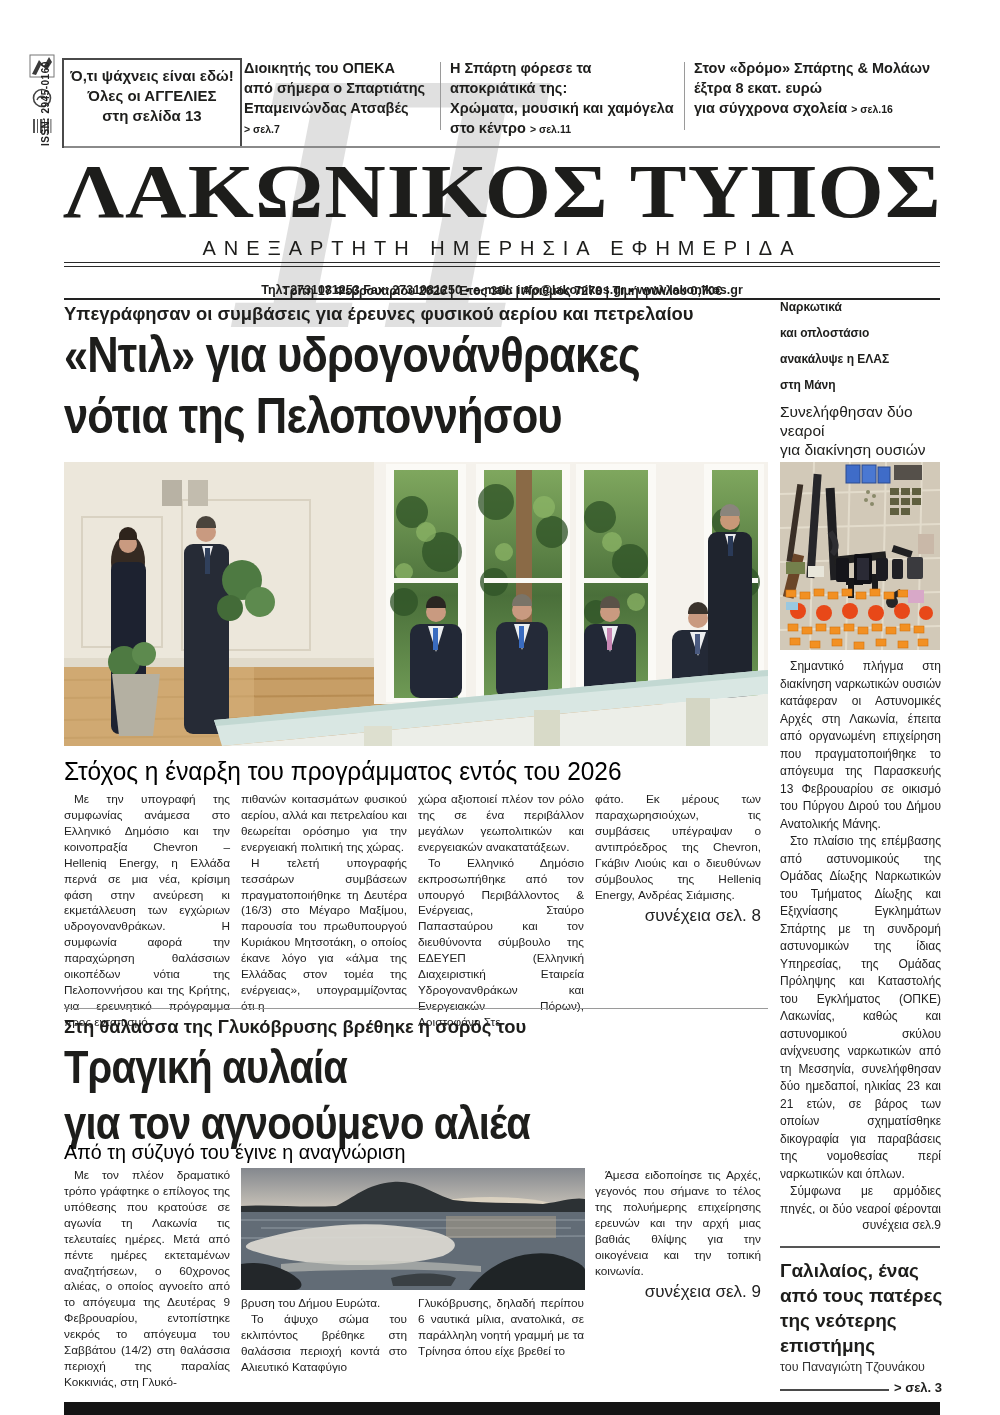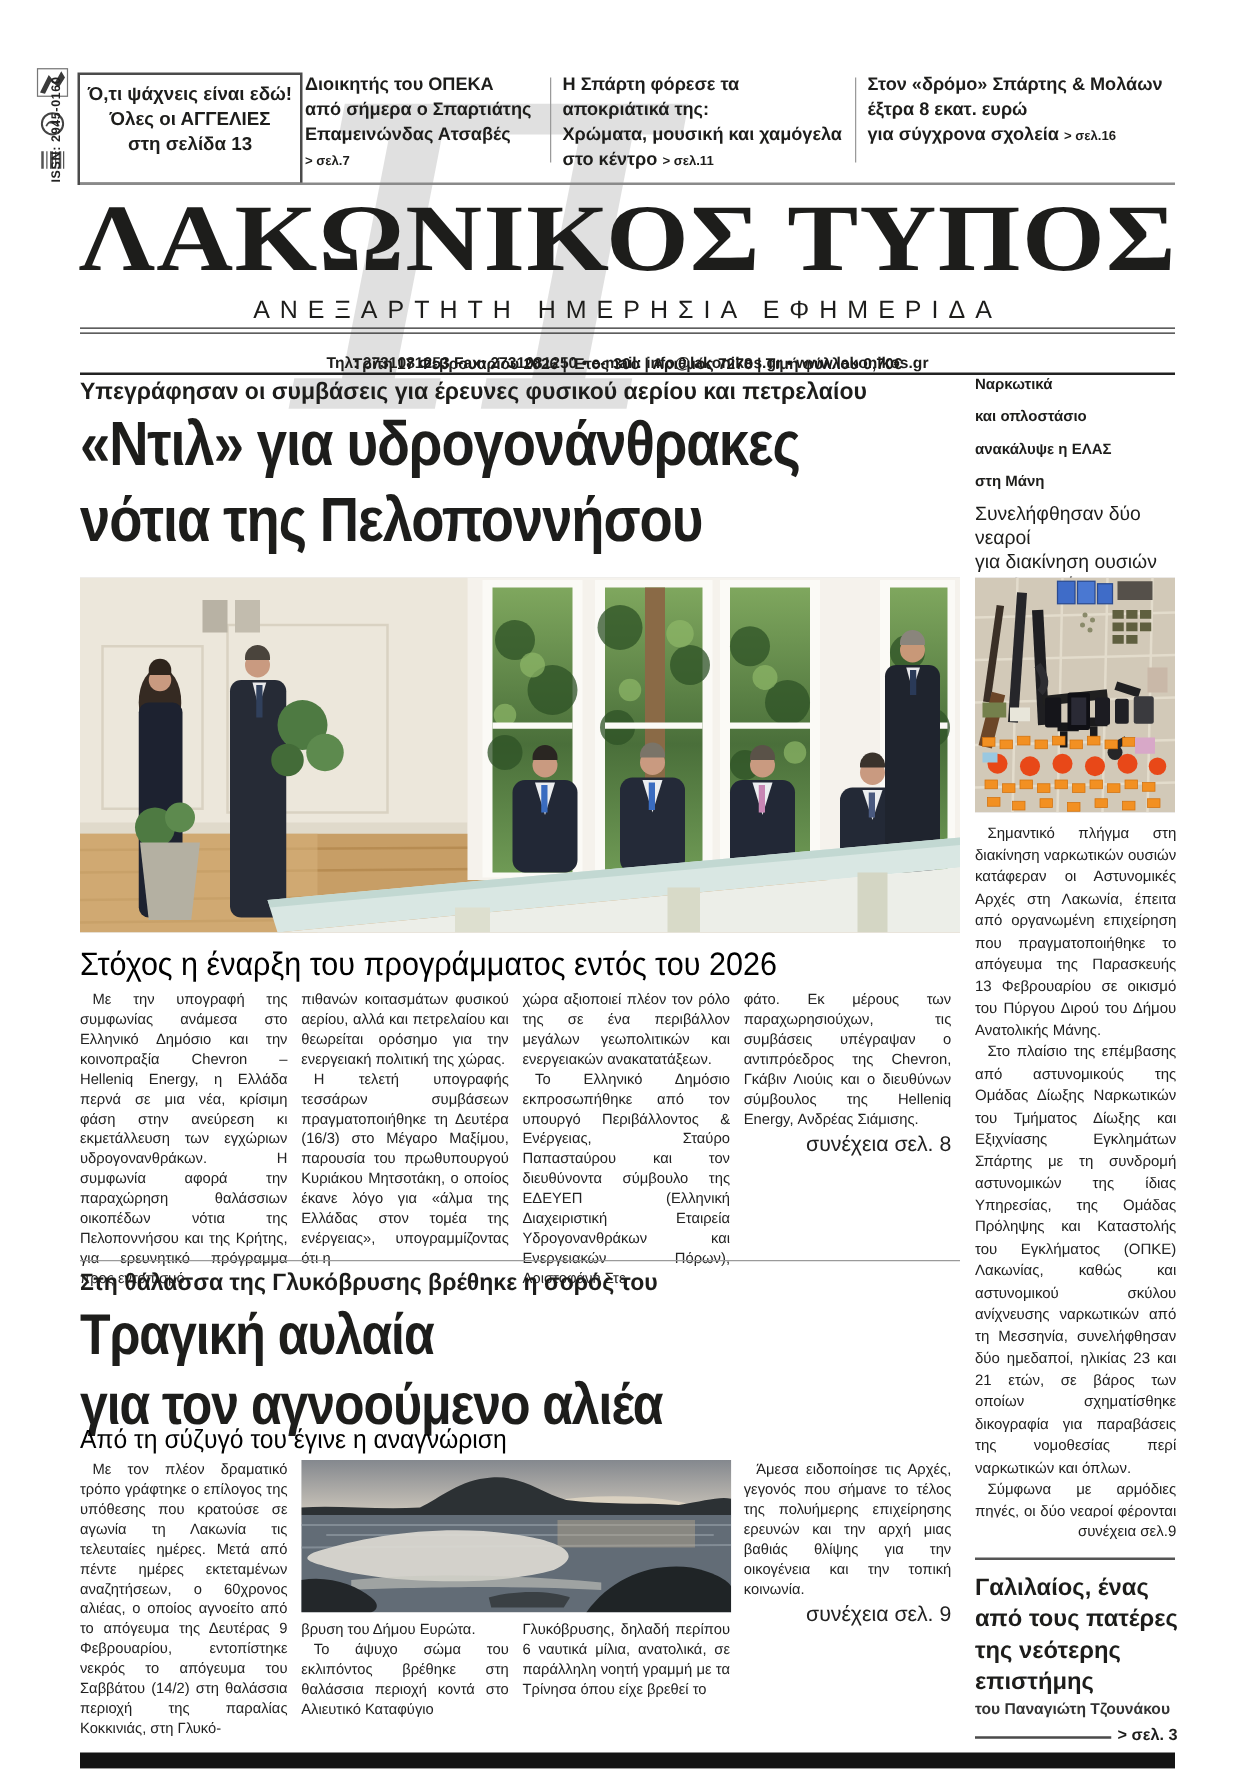--- a/index.html
+++ b/index.html
@@ -45,21 +45,21 @@
   
   .sb-h{left:780px;width:164px;font-size:12px;line-height:26px;font-weight:bold;}
   .sb-h div{white-space:nowrap;}
   .sb-sh{left:780px;width:170px;font-size:15.5px;line-height:19px;font-weight:400;}
   .sb-body{left:780px;top:658px;width:161px;height:556px;overflow:hidden;text-align:justify;
            font-size:12px;line-height:1.46;color:#222;}
   .sb-body p{margin:0;text-indent:10px;}
   .sb-more{left:780px;top:1218px;width:161px;text-align:right;font-size:12px;cursor:pointer;}
   .rule-sb{left:780px;top:1246px;width:160px;height:2px;background:#555;}
   .gal-h{left:780px;top:1258px;width:168px;font-size:19px;line-height:25px;font-weight:bold;}
-  .gal-by{left:780px;top:1360px;width:168px;font-size:12.5px;font-weight:bold;color:#333;}
+  .gal-by{left:780px;top:1360px;width:168px;font-size:12.5px;font-weight:normal;color:#333;}
   .gal-pg{left:780px;top:1380px;width:162px;display:flex;align-items:flex-end;gap:5px;justify-content:flex-end;}
   .gal-pg .ln{flex:1;border-bottom:2px solid #4a4a4a;margin-bottom:4px;}
   .gal-pg .lbl{font-size:13px;font-weight:bold;white-space:nowrap;cursor:pointer;}
   .footer-bar{left:64px;top:1402px;width:876px;height:13px;background:#141414;}
 </style>
 </head>
 <body>
 
 <div class="page">
 

